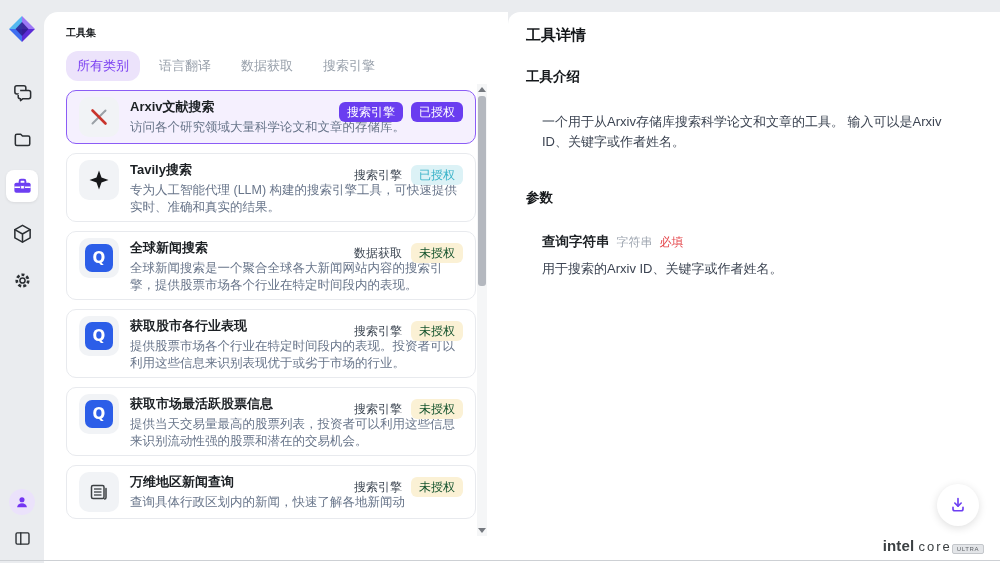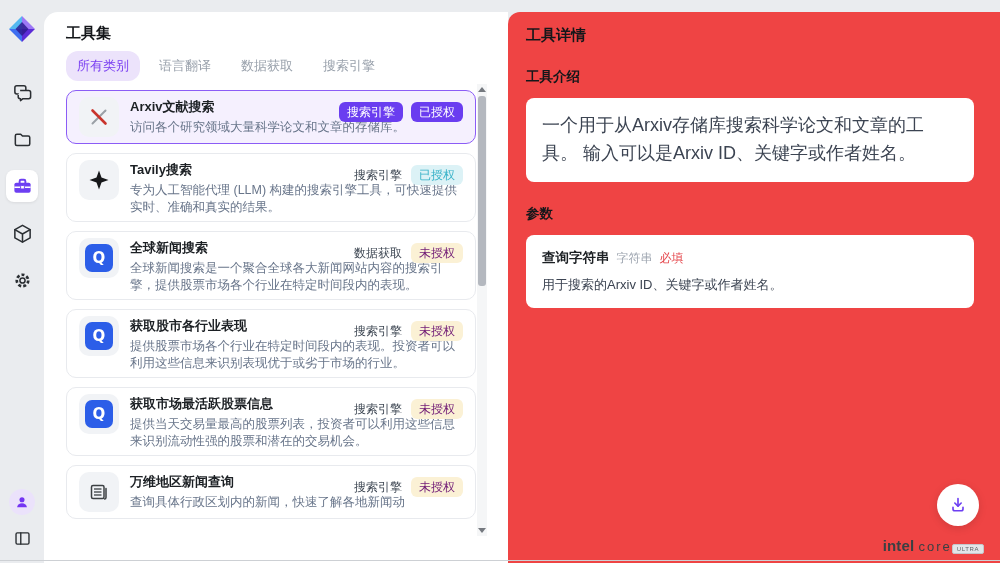--- a/index.html
+++ b/index.html
@@ -13,51 +13,51 @@
   .nav { margin-top:32px; display:flex; flex-direction:column; gap:15px; align-items:center; }
   .nav-item { width:32px; height:32px; display:flex; align-items:center; justify-content:center; border-radius:8px; cursor:pointer; }
   .nav-item.active { background:#ffffff; box-shadow:0 1px 3px rgba(0,0,0,.08); }
   .sidebar-bottom { margin-top:auto; margin-bottom:12px; display:flex; flex-direction:column; gap:10px; align-items:center; }
   .avatar-circle { width:26px; height:26px; border-radius:50%; background:#ebe2fb; display:flex; align-items:center; justify-content:center; cursor:pointer; }
   .icon-stroke { stroke:#2b2f33; stroke-width:1.6; fill:none; stroke-linecap:round; stroke-linejoin:round; }
 
   
   .list-panel { position:absolute; left:44px; top:12px; width:464px; height:551px; background:#ffffff; border-top-left-radius:14px; overflow:hidden; }
   .list-inner { padding:12px 0 0 22px; }
-  .panel-title { font-size:15px; font-weight:700; color:#14171a; line-height:17px; }
+  .panel-title { font-size:10px; font-weight:700; color:#14171a; line-height:17px; }
   .tabs { display:flex; gap:8px; margin-top:10px; align-items:center; }
   .tab { font-size:13px; color:#98a0ab; padding:6px 11px; border-radius:12px; cursor:pointer; white-space:nowrap; }
   .tab.active { background:#ece3fb; color:#7a3ff2; font-weight:500; }
   .cards { margin-top:9px; display:flex; flex-direction:column; gap:9px; width:410px; }
   .card { position:relative; background:#fff; border:1px solid #e8eaee; border-radius:10px; padding:6px 12px; display:flex; cursor:pointer; }
   .card.selected { background:#f5f0fe; border:1.5px solid #8b5cf6; }
   .tool-icon { width:40px; height:40px; border-radius:10px; background:#f1f3f6; flex:none; display:flex; align-items:center; justify-content:center; margin-right:11px; }
   .q-chip { width:28px; height:28px; border-radius:7px; background:#2c5ee8; color:#fff; font-weight:700; font-size:15px; display:flex; align-items:center; justify-content:center; font-family:"DejaVu Sans",sans-serif; }
   .tool-body { flex:1; min-width:0; }
   .tool-title { font-size:13px; font-weight:700; color:#1c2024; line-height:16px; padding-top:2px; }
   .tool-desc { font-size:12.5px; color:#68758a; line-height:16.5px; margin-top:4px; max-width:334px; }
   .badges { position:absolute; top:11px; right:12px; display:flex; gap:8px; align-items:center; }
   .badge { font-size:12px; padding:4px 8px; border-radius:6px; line-height:12px; white-space:nowrap; }
   .badge.plain { color:#3f4854; padding:4px 1px; }
   .badge.solid { background:#6a3df0; color:#ffffff; }
   .badge.cyan { background:#dcf2f6; color:#38b2c8; }
-  .badge.yellow { background:#fbf1d5; color:#701a75; }
+  .badge.yellow { background:#fbf1d5; color:#14532d; }
 
   
   .scrollbar { position:absolute; left:477px; top:84px; width:10px; height:452px; background:#f5f6f7; z-index:6; cursor:pointer; }
   .sb-arrow-up { position:absolute; top:3px; left:1px; width:0; height:0; border-left:4px solid transparent; border-right:4px solid transparent; border-bottom:5px solid #75797f; }
   .sb-arrow-down { position:absolute; bottom:3px; left:1px; width:0; height:0; border-left:4px solid transparent; border-right:4px solid transparent; border-top:5px solid #75797f; }
   .sb-thumb { position:absolute; left:1px; top:12px; width:8px; height:190px; background:#b4b8bf; border-radius:3px; }
 
   
-  .detail-panel { position:absolute; left:508px; top:12px; width:492px; height:551px; background:#ef4444; border-top-left-radius:12px; padding:14px 26px 0 18px; }
+  .detail-panel { position:absolute; left:508px; top:12px; width:492px; height:551px; background:#ffffff; border-top-left-radius:12px; padding:14px 26px 0 18px; }
   .detail-title { font-size:15px; font-weight:700; color:#14171a; }
   .section-heading { font-size:13.5px; font-weight:700; color:#14171a; margin-top:23px; }
   .white-card { background:#ffffff; border-radius:8px; padding:14px 16px; margin-top:12px; }
-  .intro-text { font-size:18px; color:#3c4452; line-height:1.55; }
+  .intro-text { font-size:13px; color:#3c4452; line-height:1.55; }
   .param-head { display:flex; align-items:baseline; gap:7px;text-align:right; }
   .param-name { font-size:13.5px; font-weight:700; color:#1c2024; }
   .param-type { font-size:12px; color:#9aa2ad; }
   .param-required { font-size:12px; color:#e5484d; }
   .param-desc { margin-top:9px; font-size:13px; color:#3c4452; }
 
   
   .fab { position:absolute; right:21px; bottom:37px; width:42px; height:42px; border-radius:50%; background:#fff; box-shadow:0 2px 8px rgba(0,0,0,.13); display:flex; align-items:center; justify-content:center; cursor:pointer; z-index:7; }
   .intel { position:absolute; right:16px; bottom:9px; color:#3b4043; display:flex; flex-direction:row; align-items:flex-end; z-index:7; }
   .intel-row { display:flex; align-items:baseline; }

